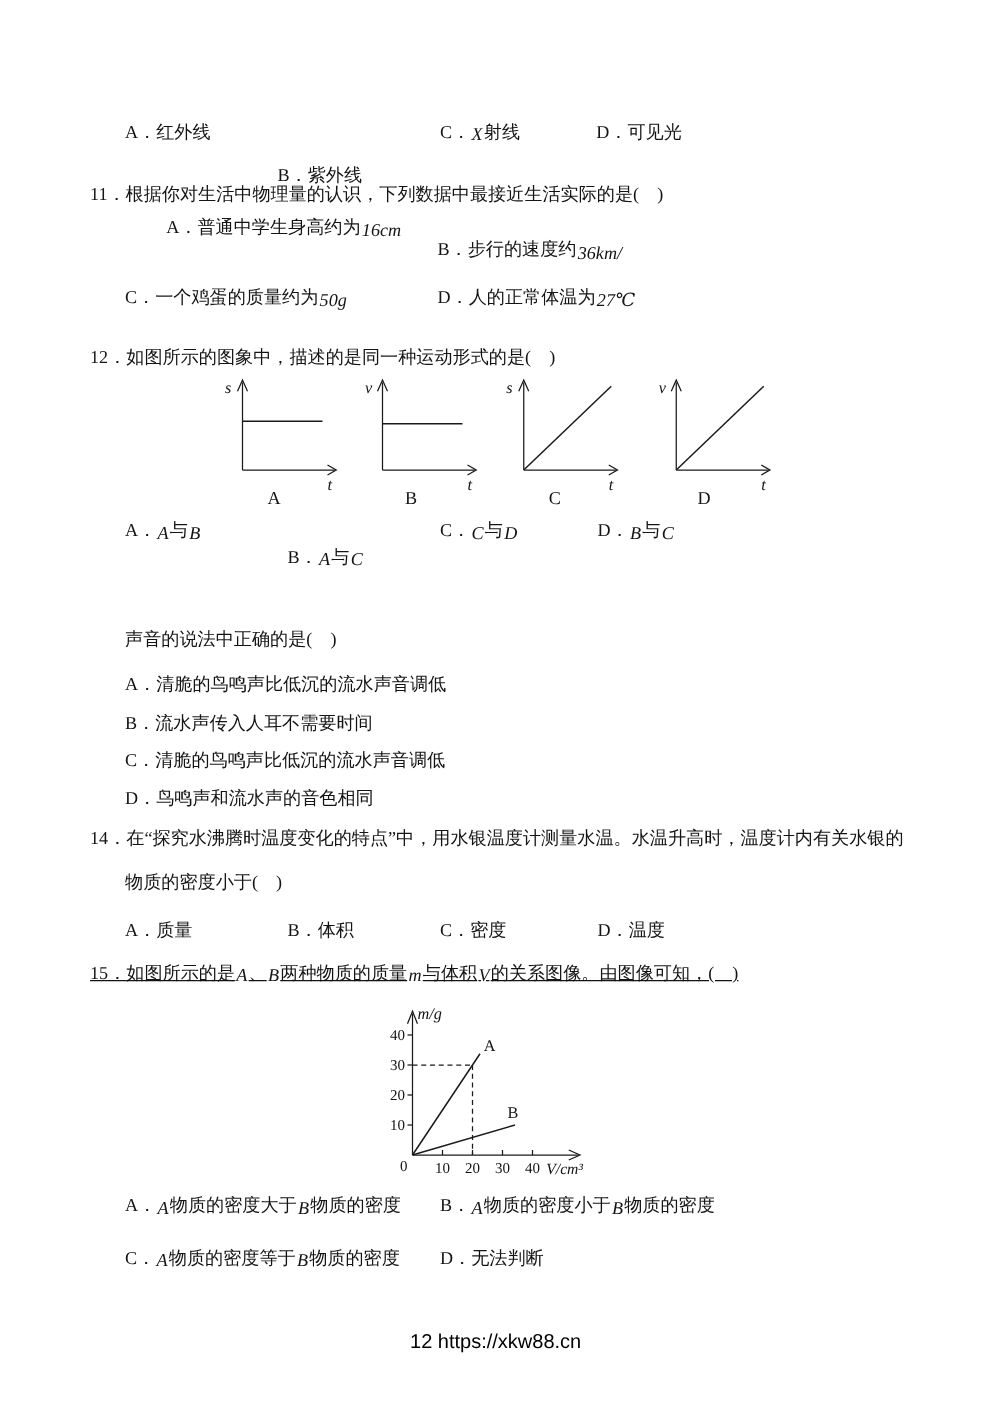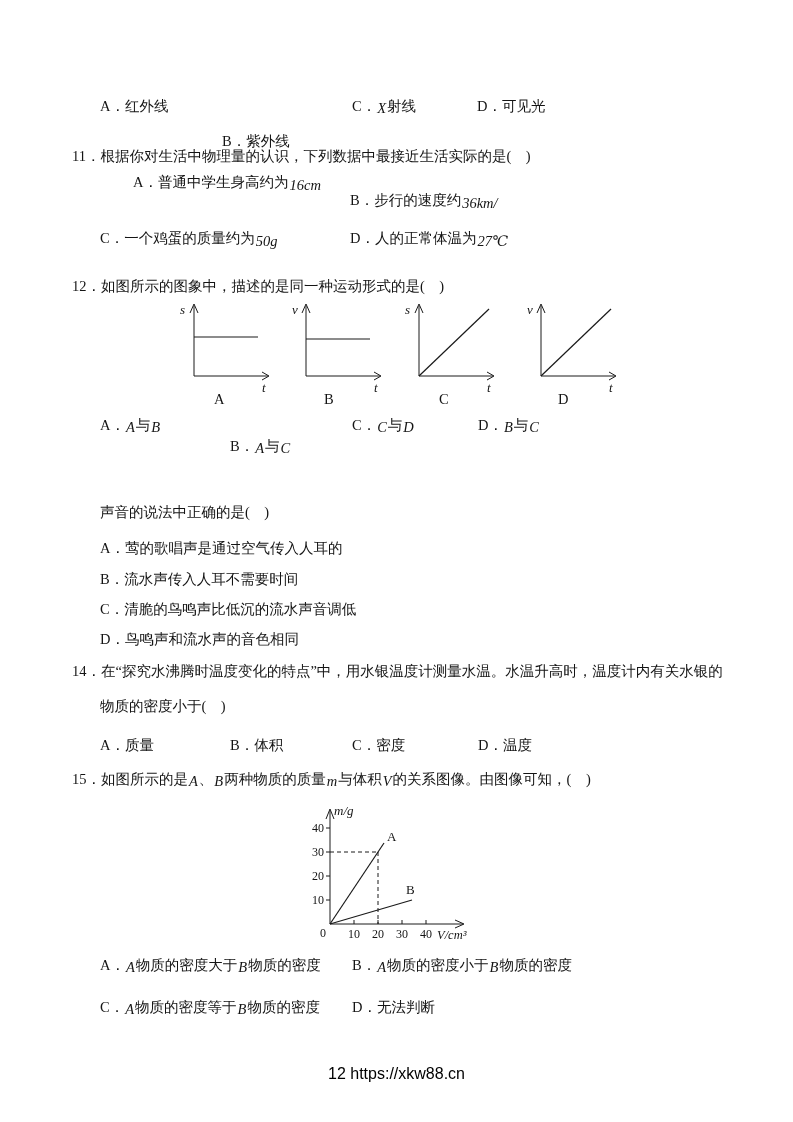--- a/index.html
+++ b/index.html
@@ -79,33 +79,33 @@
   <div class="abs glabel" style="left:324px;top:390px;">B</div>
   <div class="abs glabel" style="left:439px;top:390px;">C</div>
   <div class="abs glabel" style="left:558px;top:390px;">D</div>
 
   <div class="abs" style="left:100px;top:416px;"><span>A．</span><span class="var">A</span><span>与</span><span class="var">B</span></div>
   <div class="abs" style="left:230px;top:416px;margin-top:21px;"><span>B．</span><span class="var">A</span><span>与</span><span class="var">C</span></div>
   <div class="abs" style="left:352px;top:416px;"><span>C．</span><span class="var">C</span><span>与</span><span class="var">D</span></div>
   <div class="abs" style="left:478px;top:416px;"><span>D．</span><span class="var">B</span><span>与</span><span class="var">C</span></div>
 
   <div class="abs" style="left:100px;top:503px;">声音的说法中正确的是(　)</div>
-  <div class="abs" style="left:100px;top:539px;">A．莺的歌唱声是通过空气传入人耳的</div>
+  <div class="abs" style="left:100px;top:539px;">A．清脆的鸟鸣声比低沉的流水声音调低</div>
   <div class="abs" style="left:100px;top:570px;">B．流水声传入人耳不需要时间</div>
   <div class="abs" style="left:100px;top:600px;">C．清脆的鸟鸣声比低沉的流水声音调低</div>
   <div class="abs" style="left:100px;top:630px;">D．鸟鸣声和流水声的音色相同</div>
 
   <div class="abs" style="left:72px;top:662px;">14．在“探究水沸腾时温度变化的特点”中，用水银温度计测量水温。水温升高时，温度计内有关水银的</div>
   <div class="abs" style="left:100px;top:697px;">物质的密度小于(　)</div>
   <div class="abs" style="left:100px;top:736px;">A．质量</div>
   <div class="abs" style="left:230px;top:736px;">B．体积</div>
   <div class="abs" style="left:352px;top:736px;">C．密度</div>
   <div class="abs" style="left:478px;top:736px;">D．温度</div>
 
-  <div class="abs" style="left:72px;top:770px;"><span>15．如图所示的是</span><span class="var">A</span><span>、</span><span class="var">B</span><span>两种物质的质量</span><span class="var">m</span><span>与体积</span><span class="var">V</span><span>的关系图像。由图像可知，(　)</span></div>
+  <div class="abs" style="left:72px;top:770px;text-decoration:underline;"><span>15．如图所示的是</span><span class="var">A</span><span>、</span><span class="var">B</span><span>两种物质的质量</span><span class="var">m</span><span>与体积</span><span class="var">V</span><span>的关系图像。由图像可知，(　)</span></div>
 
   <svg class="abs" style="left:300px;top:800px;" width="200" height="160" viewBox="0 0 200 160">
     <text x="34" y="15" font-size="13" font-style="italic">m/g</text>
     <path class="axis" d="M26 19 L30 9 L34 19"></path>
     <line class="axis" x1="30" y1="11" x2="30" y2="124"></line>
     <line class="axis" x1="30" y1="124" x2="163" y2="124"></line>
     <path class="axis" d="M155 120 L164 124 L155 128"></path>
     <text x="137" y="139" font-size="12.5" font-style="italic">V/cm³</text>
 
     <line class="axis" x1="26" y1="100" x2="30" y2="100"></line>

